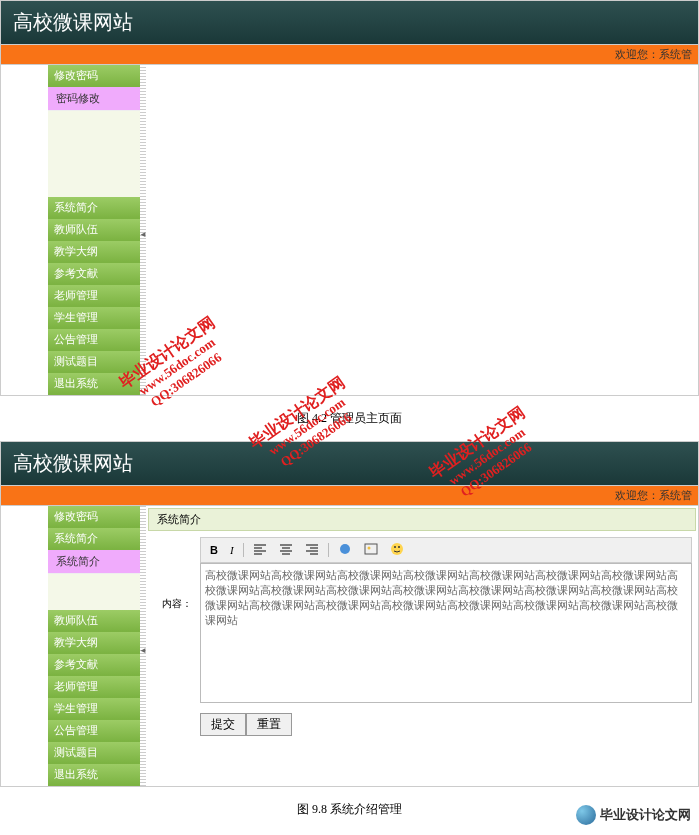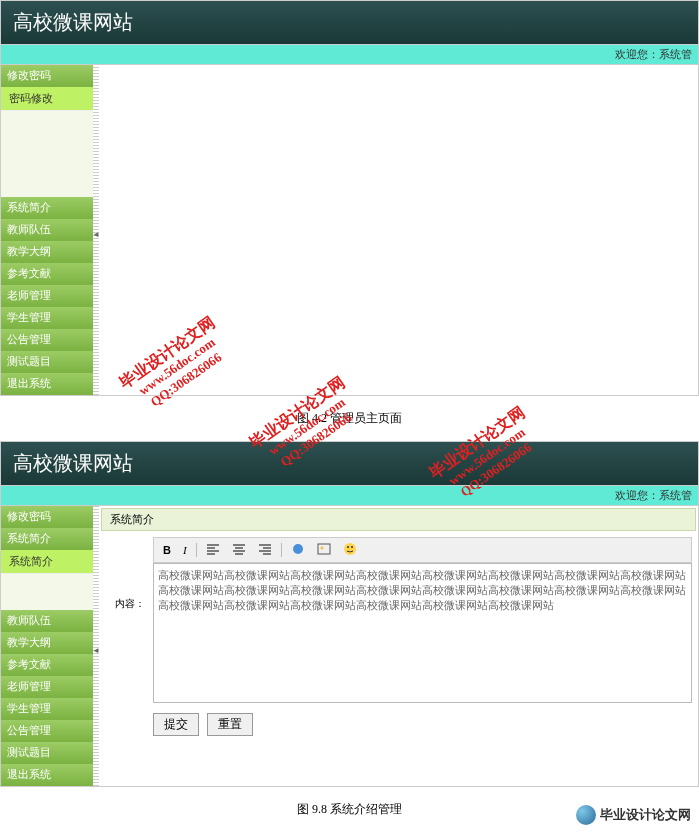--- a/index.html
+++ b/index.html
@@ -1,41 +1,41 @@
 <!DOCTYPE html>
 <html><head>
 <meta charset="utf-8">
 <style>
 * { margin: 0; padding: 0; box-sizing: border-box; }
 body { font-family: "SimSun", "宋体", serif; font-size: 12px; background: #fff; width: 699px; }
 .screenshot { border: 1px solid #ccc; margin-bottom: 4px; }
 .header-bar { background: #2a4a4a; background: linear-gradient(#2e5050, #1a3838); color: #fff; padding: 8px 12px; font-size: 20px; font-family: "SimHei", sans-serif; }
-.welcome-bar { background: #5eead4; border-top: 1px solid #ccc; border-bottom: 1px solid #ccc; text-align: right; padding: 2px 6px; font-size: 11px; color: #333; }
-.body-row { display: flex; align-items: stretch; }
+.welcome-bar { background: #f97316; border-top: 1px solid #ccc; border-bottom: 1px solid #ccc; text-align: right; padding: 2px 6px; font-size: 11px; color: #333; }
+.body-row { display: flex; align-items: stretch; margin-left: 47px; }
 .sidebar { width: 92px; display: flex; flex-direction: column; }
 .sidebar-item { background: #8bc34a; background: linear-gradient(#9ccc65, #7cb342); color: #fff; padding: 3px 6px; font-size: 11px; border-bottom: 1px solid #7cb342; cursor: pointer; }
-.sidebar-sub { background: #bef264; color: #333; padding: 4px 8px; font-size: 11px; border-bottom: 1px solid #eee; }
+.sidebar-sub { background: #f0abfc; color: #333; padding: 4px 8px; font-size: 11px; border-bottom: 1px solid #eee; }
 .sidebar-spacer { flex: 1; background: #f4f8e8; }
 .divider-col { width: 6px; background: repeating-linear-gradient(0deg, #ccc 0, #ccc 1px, #fff 1px, #fff 3px); position: relative; }
 .divider-col::after { content: "◄"; position: absolute; top: 50%; left: -1px; font-size: 8px; color: #666; }
 .main-area { flex: 1; background: #fff; position: relative; }
 .main-1 { height: 330px; }
 .main-2 { min-height: 280px; }
 .panel-title { background: #eaf2d8; border: 1px solid #c8d8a8; padding: 3px 8px; margin: 2px; font-size: 11px; }
 .toolbar { background: #f0f0f0; border: 1px solid #ccc; padding: 3px 6px; display: flex; gap: 6px; align-items: center; }
 .tb-btn { font-size: 11px; font-family: sans-serif; cursor: pointer; padding: 1px 3px; }
 .tb-btn.bold { font-weight: bold; }
 .tb-btn.italic { font-style: italic; font-family: serif; }
 .tb-sep { width: 1px; height: 14px; background: #bbb; }
 .tb-icon { width: 14px; height: 14px; display: inline-block; }
 .form-row { display: flex; margin: 6px; align-items: flex-start; gap: 8px; }
 .form-label { width: 40px; text-align: right; padding-top: 60px; font-size: 10px; }
 .editor-box { flex: 1; }
 .textarea { width: 100%; height: 140px; border: 1px solid #bbb; padding: 4px; font-size: 11px; color: #666; resize: none; font-family: inherit; }
-.btn-row { margin: 6px 0 6px 54px; display: flex; gap: 8px; }
+.btn-row { margin: 6px 0 6px 54px; display: flex; gap: 0; }
 .btn { border: 1px solid #999; background: #f0f0f0; padding: 2px 10px; font-size: 12px; cursor: pointer; font-family: inherit; }
 .caption { text-align: center; font-size: 12px; padding: 10px 5px 14px; font-family: "SimSun", serif; }
 .footer-logo { position: absolute; right: 8px; bottom: 6px; display: flex; align-items: center; gap: 4px; font-size: 13px; font-weight: bold; font-family: "SimHei", sans-serif; color: #333; }
 .footer-logo .globe { width: 20px; height: 20px; border-radius: 50%; background: radial-gradient(circle at 30% 30%, #7ec8e8, #2a6a9a); display: inline-block; }
 .watermark { position: absolute; color: #e02020; font-size: 13px; font-weight: bold; transform: rotate(-35deg); pointer-events: none; line-height: 1.2; text-align: center; white-space: nowrap; }
 .wm-cn { font-size: 16px; }
 .doc-wrap { position: relative; }
 </style>
 </head>
 <body>

